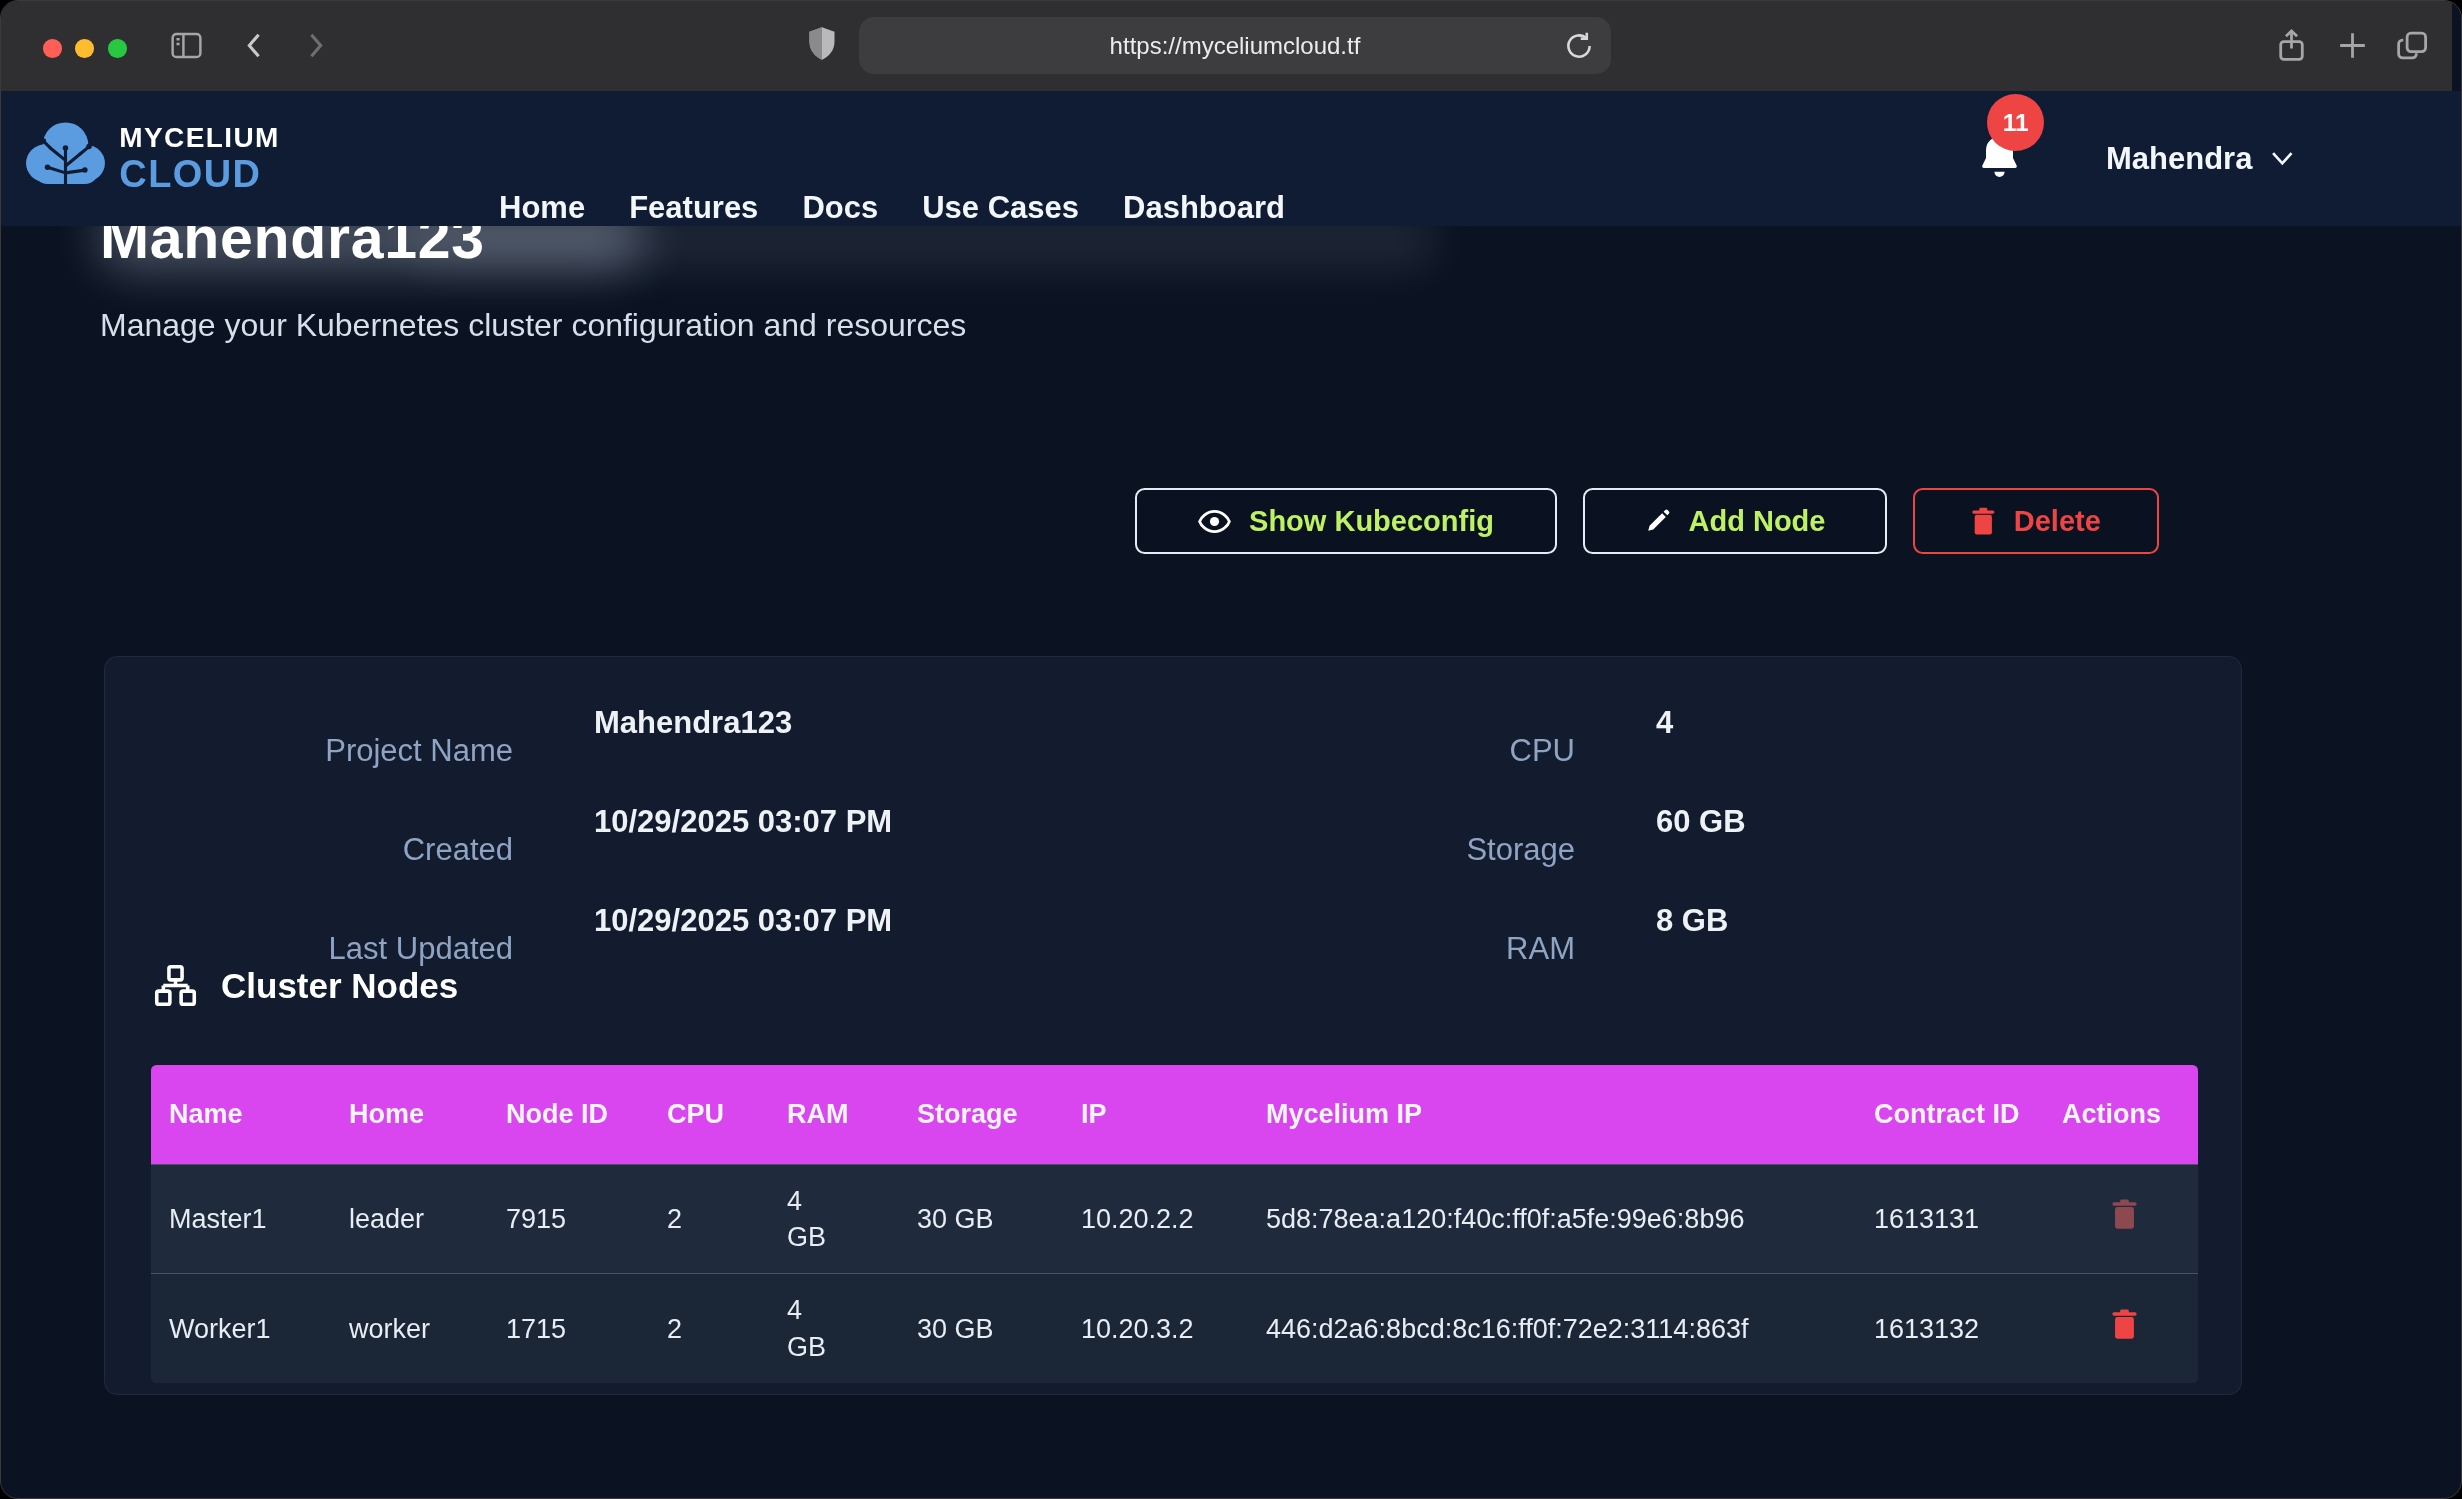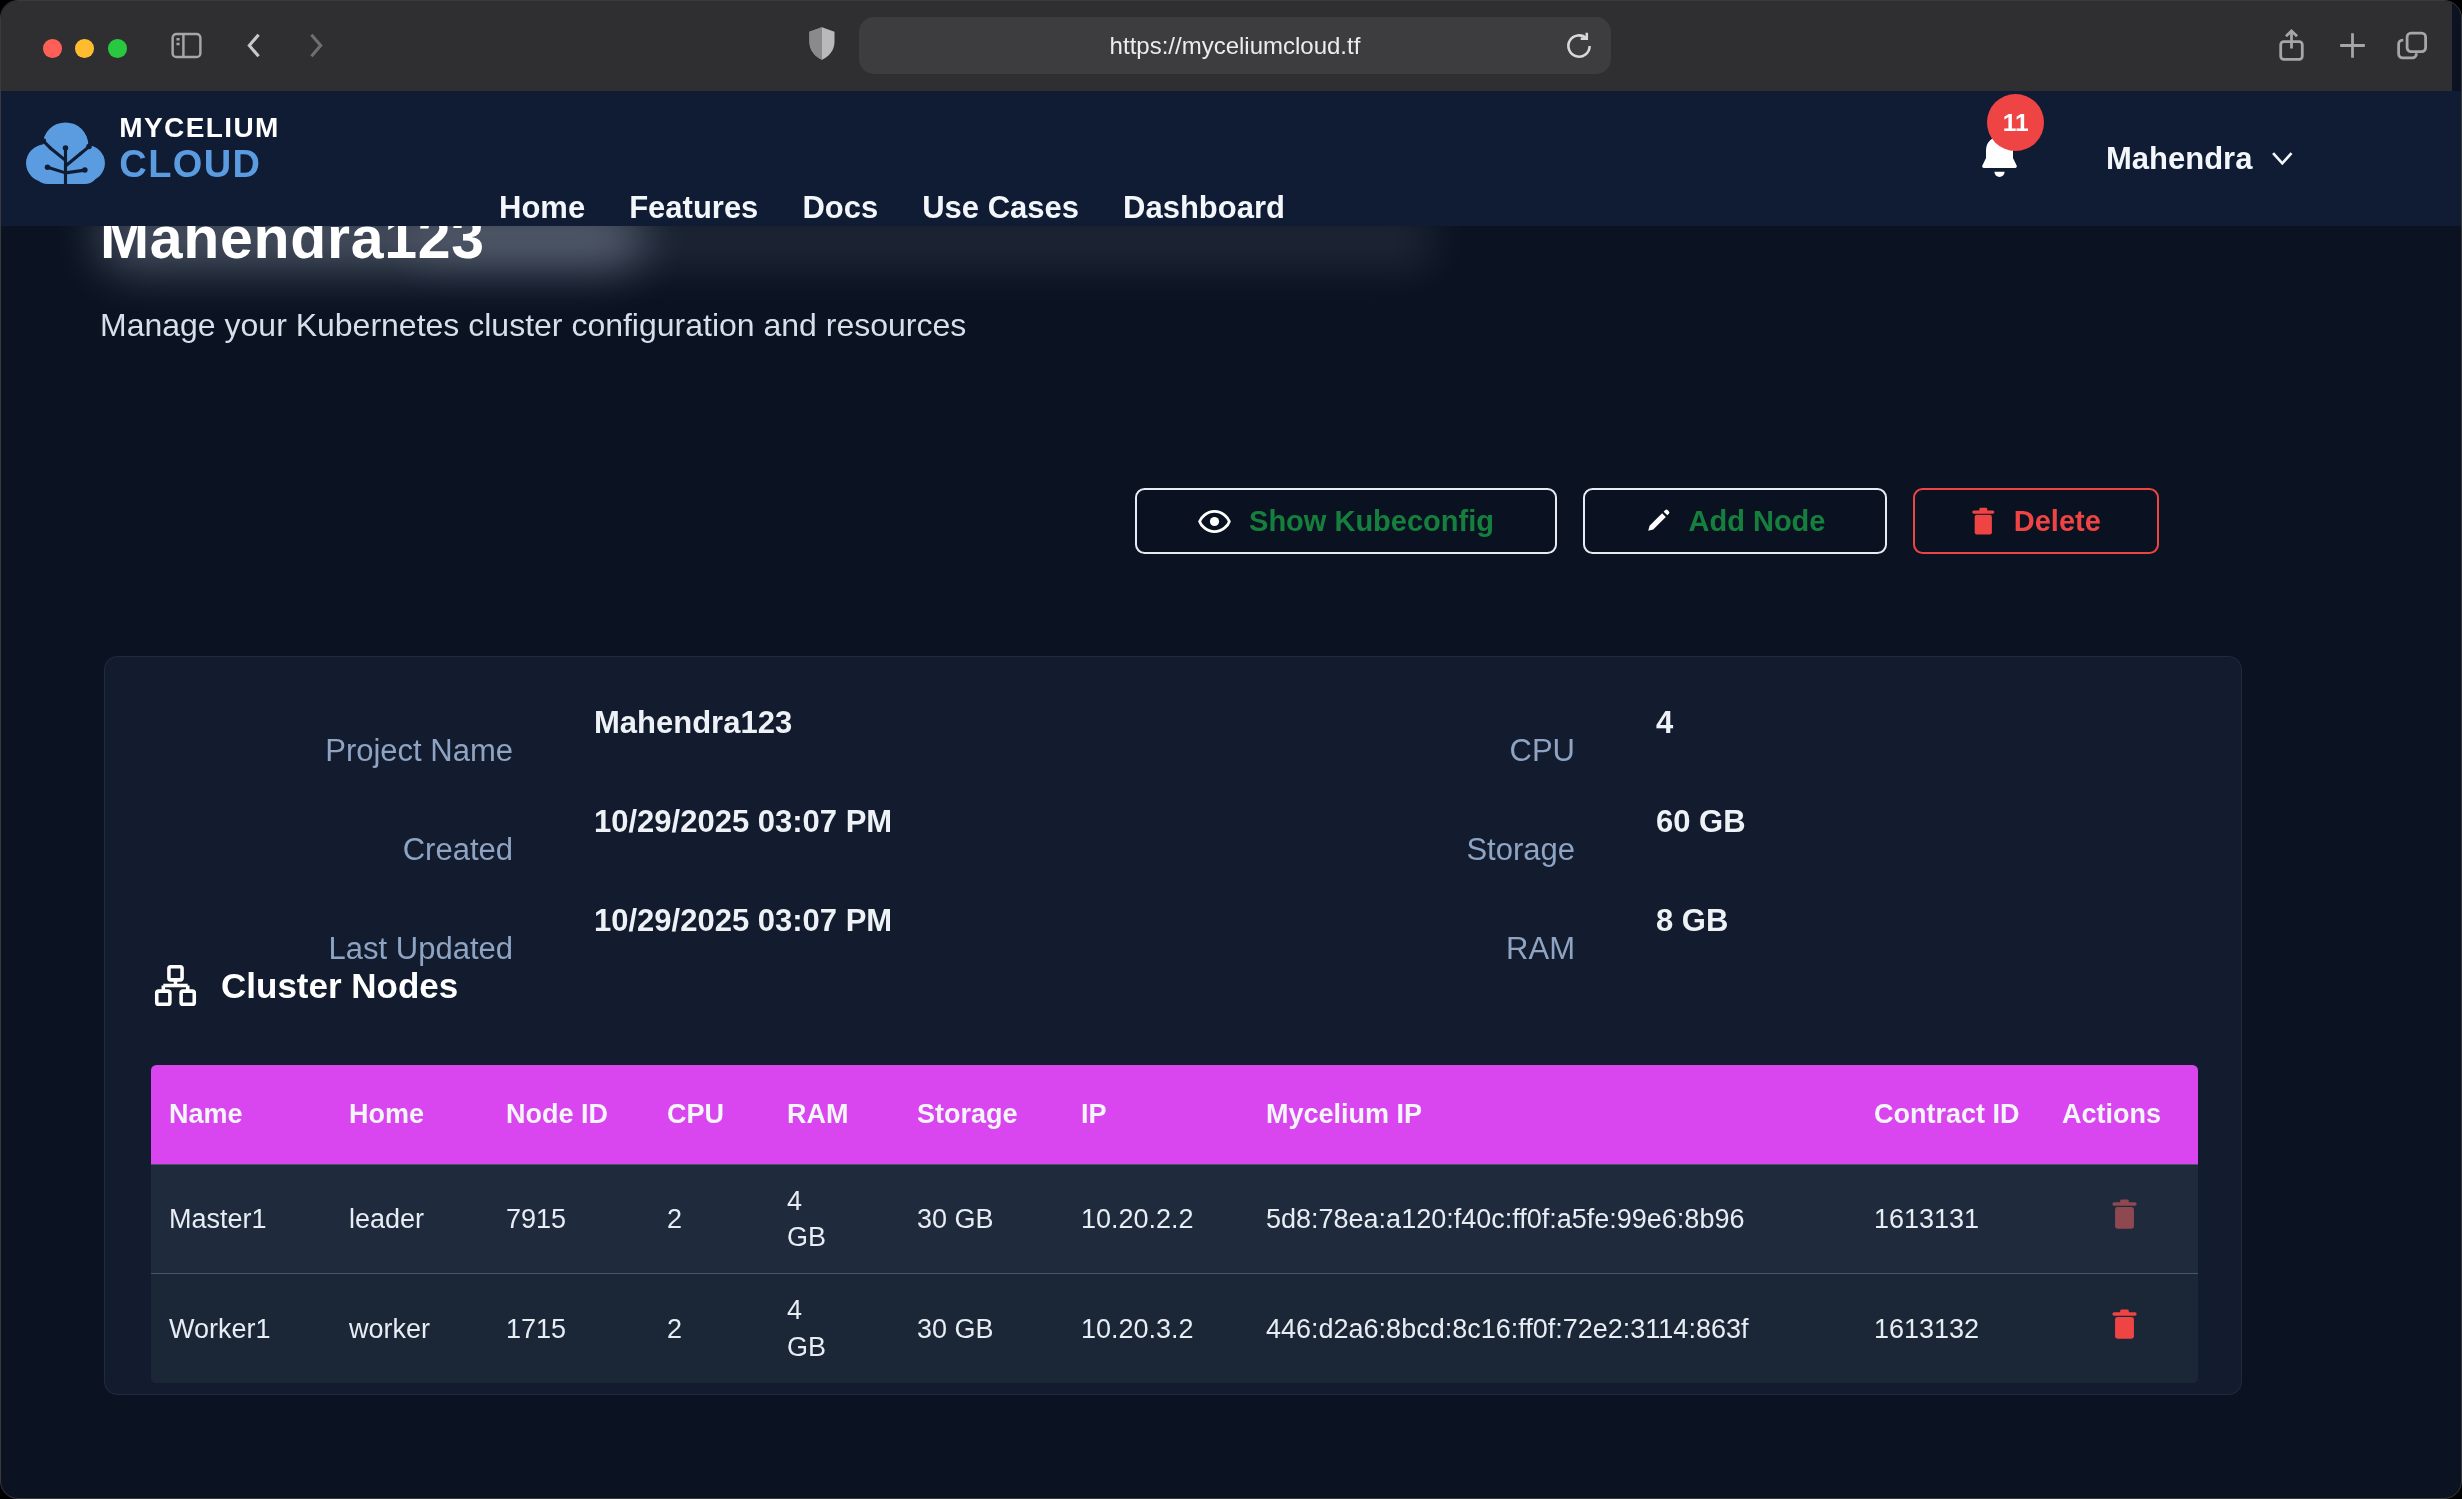--- a/index.html
+++ b/index.html
@@ -13,21 +13,21 @@
   .t-yellow{left:74px;background:#febc2e;}
   .t-green{left:107px;background:#28c840;}
   .chrome-ic{position:absolute;top:26px;width:37px;height:37px;color:#a6a6a8;}
   .chrome-ic svg{width:100%;height:100%;}
   .url-bar{position:absolute;left:858px;top:16.4px;width:752px;height:57px;background:#3d3d40;border-radius:15px;display:flex;align-items:center;justify-content:center;}
   .url-text{color:#ececec;font-size:24px;}
   .reload{position:absolute;right:15px;top:11.6px;width:34px;height:34px;color:#d8d8d8;}
 
   
   .navbar{position:absolute;top:90px;left:0;right:0;height:135px;background:#0f1c33;z-index:5;}
-  .brand{position:absolute;left:23px;top:23px;display:flex;align-items:flex-start;gap:12.3px;cursor:pointer;}
+  .brand{position:absolute;left:23px;top:23px;display:flex;align-items:flex-end;gap:12.3px;cursor:pointer;}
   .brand-icon{width:83px;height:79px;}
   .brand-text{line-height:1;}
   .brand-l1{color:#ffffff;font-size:28px;font-weight:800;letter-spacing:1.4px;}
   .brand-l2{color:#5b9ce0;font-size:38px;font-weight:800;letter-spacing:1.4px;margin-top:2.7px;}
   .nav-links{position:absolute;left:498px;top:0;height:135px;display:flex;align-items:flex-end;gap:44px;}
   .nav-link{color:#f3f6fa;font-size:31px;font-weight:700;cursor:pointer;white-space:nowrap;}
   .nav-right{position:absolute;right:166px;top:0;height:135px;display:flex;align-items:center;gap:82px;}
   .bell-wrap{position:relative;width:49px;height:57px;cursor:pointer;}
   .bell-wrap svg{width:49px;height:57px;}
   .badge{position:absolute;left:12.3px;top:-36px;min-width:57px;height:57px;background:#ef4444;border-radius:50%;display:flex;align-items:center;justify-content:center;color:#fff;font-size:24.6px;font-weight:700;}
@@ -38,21 +38,21 @@
   
   .content{position:absolute;top:0;left:0;right:0;bottom:0;z-index:1;}
   .glow-a{position:absolute;left:96px;top:202px;width:547px;height:68px;background:rgba(210,220,238,0.30);filter:blur(23px);border-radius:34px;}
   .glow-b{position:absolute;left:410px;top:212px;width:1025px;height:55px;background:rgba(210,220,238,0.10);filter:blur(20.5px);border-radius:27px;}
   .page-title{position:absolute;left:99px;top:208px;color:#ffffff;font-size:59px;font-weight:800;line-height:1;letter-spacing:0.7px;}
   .page-sub{position:absolute;left:99px;top:306px;color:#d7dfeb;font-size:32px;font-weight:400;}
 
   .btn-row{position:absolute;left:1134px;top:487px;display:flex;gap:26px;}
   .btn{height:66px;box-sizing:border-box;border-radius:9.6px;display:flex;align-items:center;justify-content:center;gap:18px;font-size:29px;font-weight:700;cursor:pointer;background:rgba(10,17,32,0.35);}
   .btn svg{flex:0 0 auto;}
-  .btn-light{border:2.1px solid #e7ecf4;color:#15803d;}
+  .btn-light{border:2.1px solid #e7ecf4;color:#bef264;}
   .btn-kube{width:422px;}
   .btn-add{width:304px;}
   .btn-danger{width:246px;border:2.1px solid #ef4444;color:#ef4444;align-items:center;}
 
   
   .panel{position:absolute;left:103px;top:655px;width:2138px;height:739px;background:#121c2e;border:0.7px solid rgba(148,163,184,0.10);border-radius:13.7px;box-sizing:border-box;}
   .info{position:absolute;display:grid;grid-template-columns:auto auto;column-gap:81px;row-gap:37px;}
   .info-left{top:49px;left:48px;grid-template-columns:360px auto;}
   .info-right{top:49px;left:1203px;grid-template-columns:267px auto;}
   .info-label{color:#8fa3c2;font-size:31px;text-align:right;line-height:34px;white-space:nowrap;margin-top:28px;}

